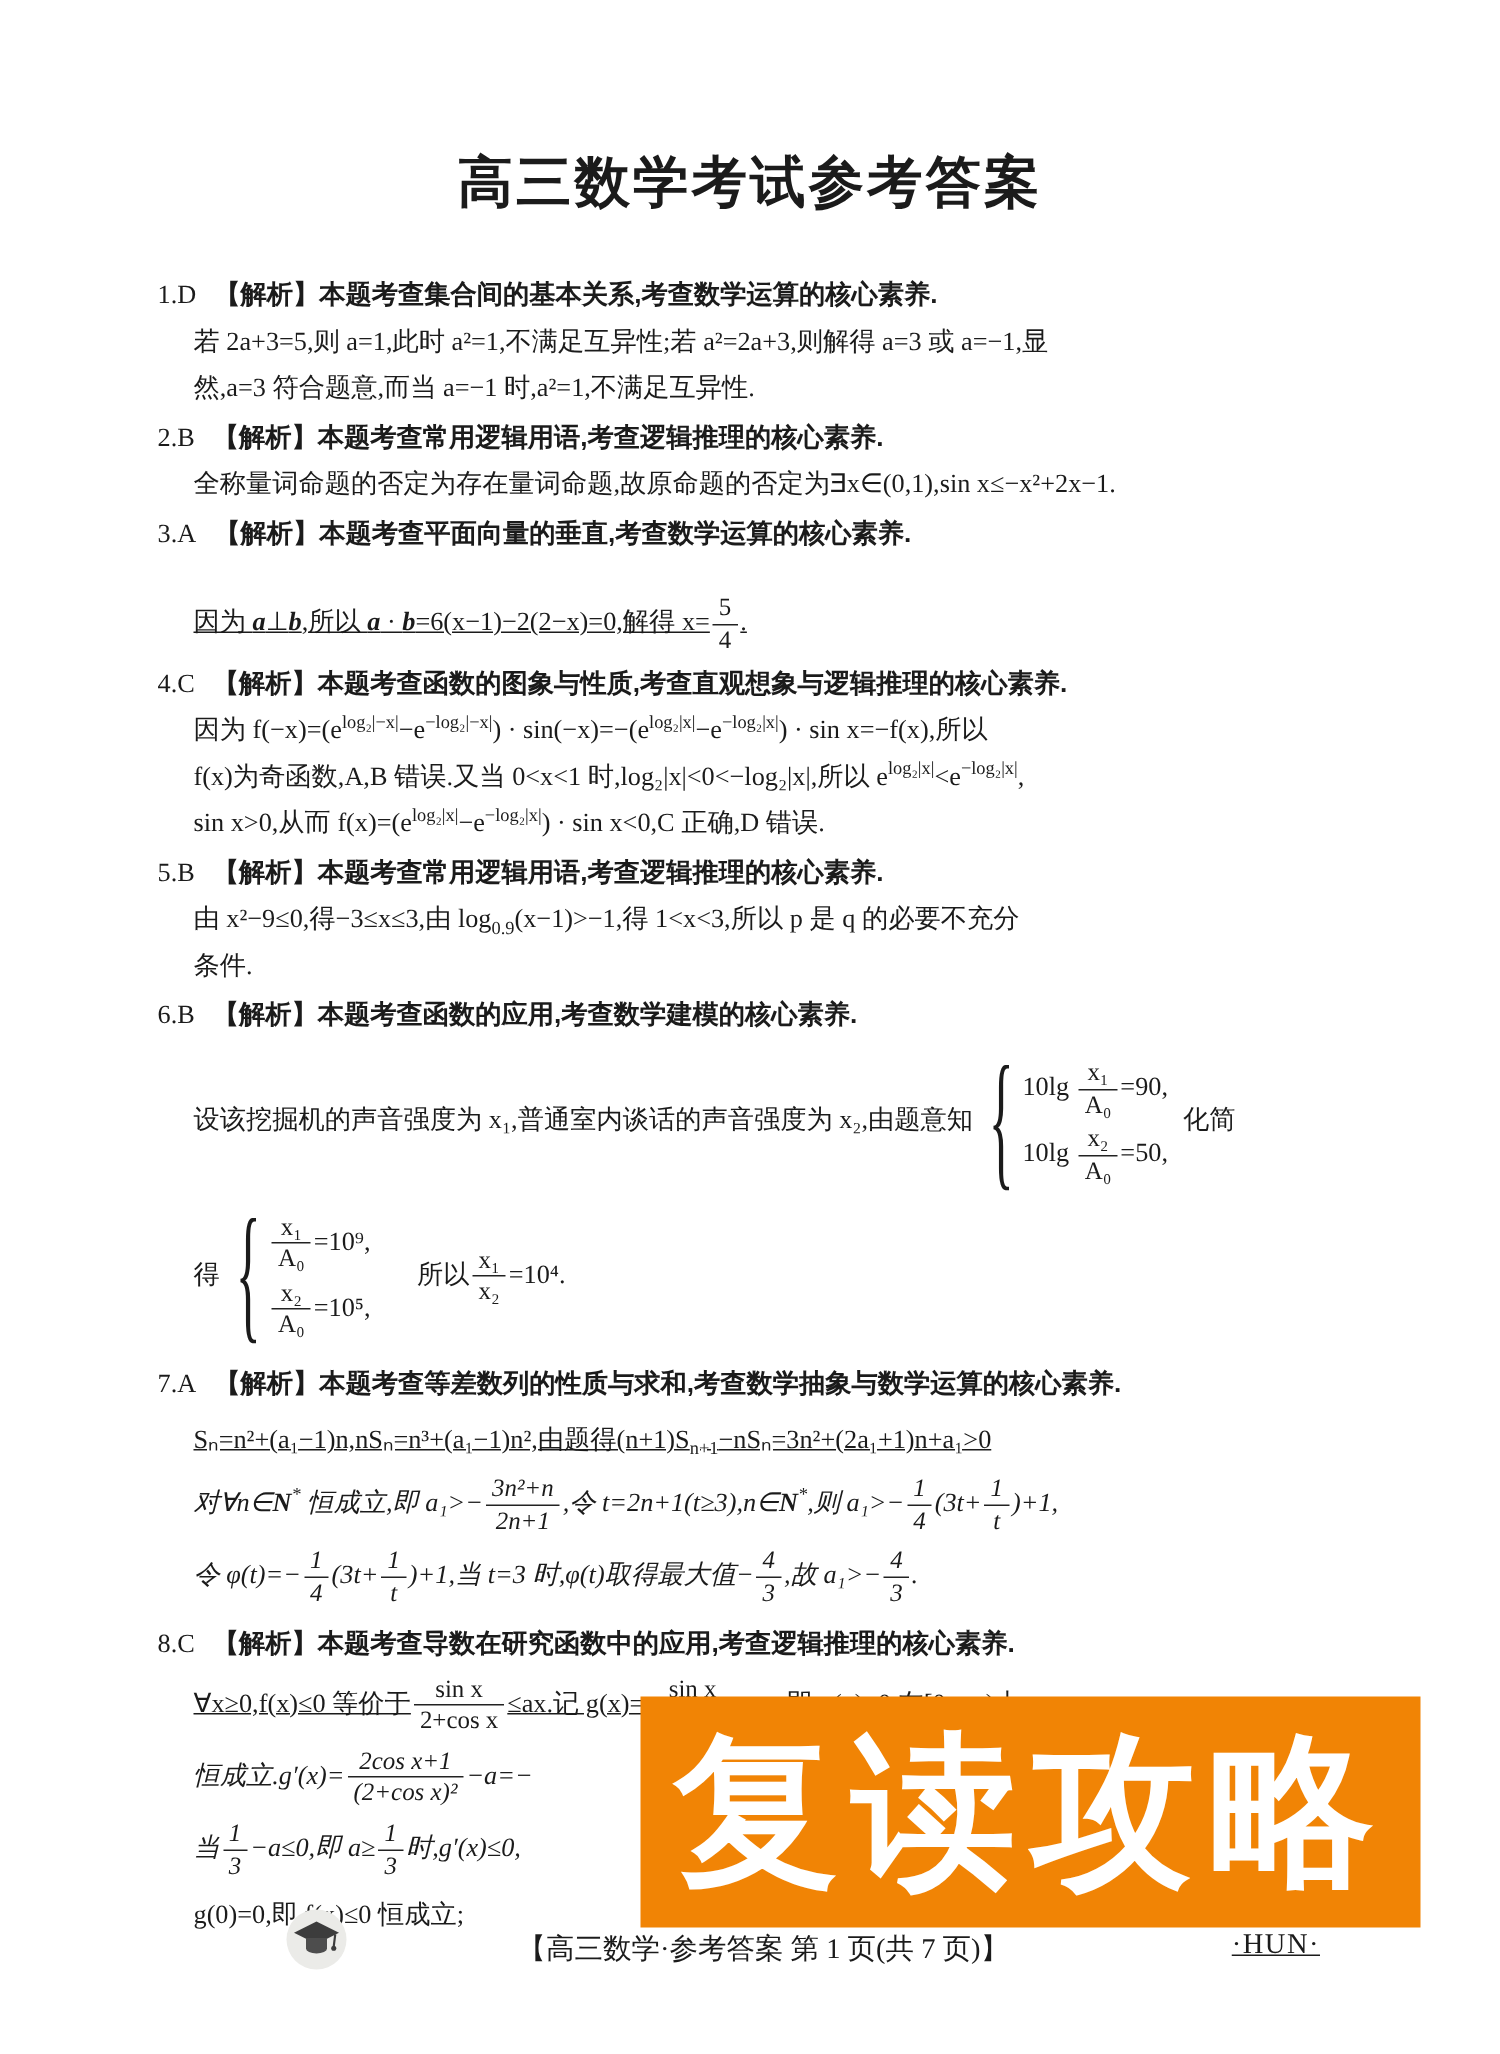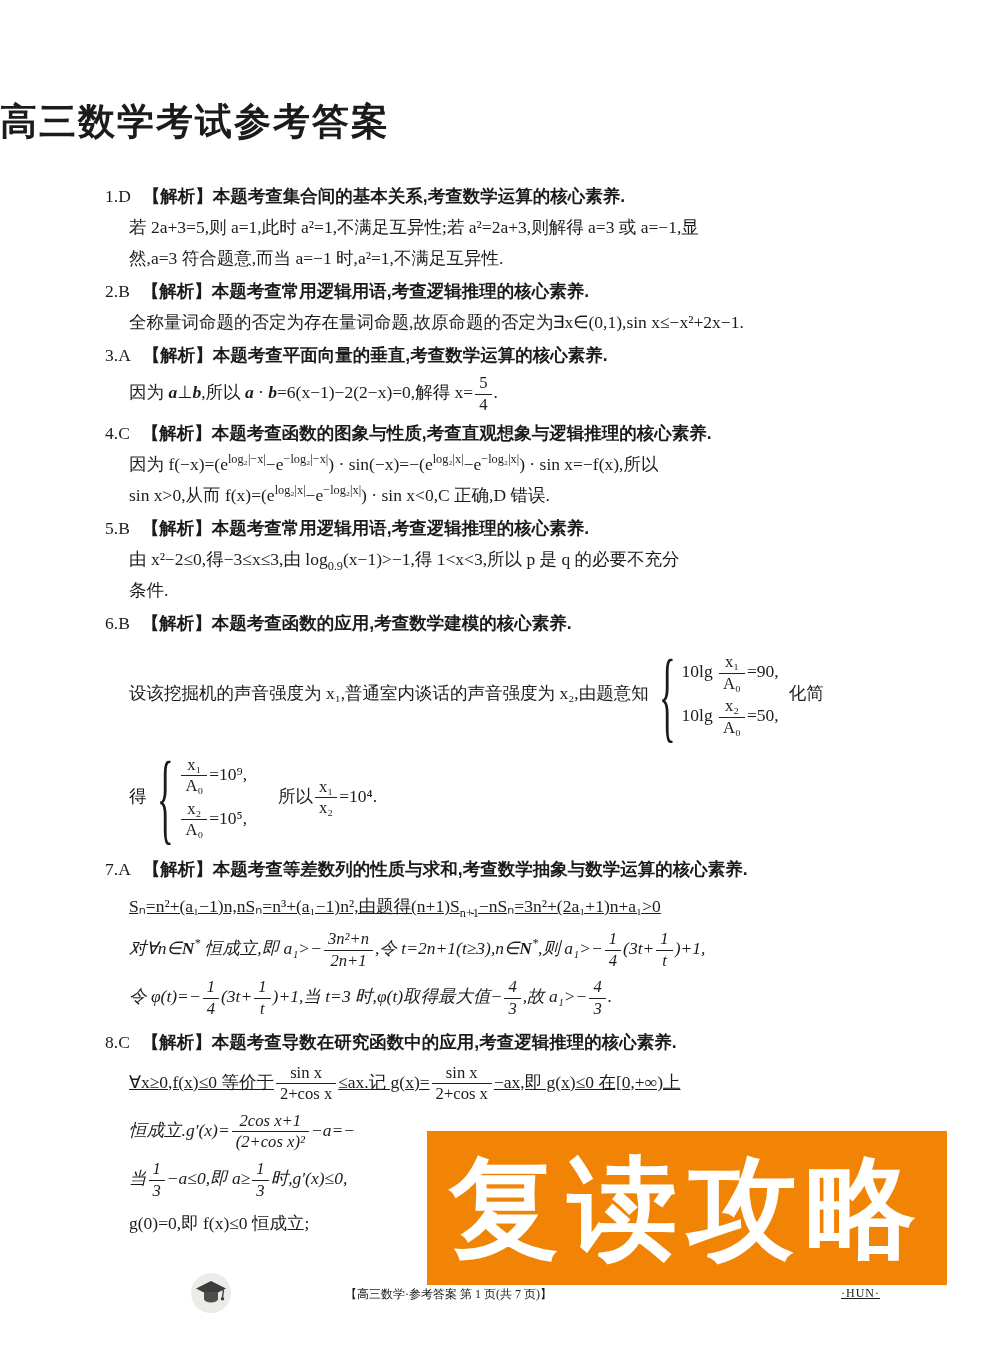--- a/index.html
+++ b/index.html
@@ -1,48 +1,48 @@
 <!DOCTYPE html>
 <html><head>
 <meta charset="utf-8">
 <style>
   html,body{margin:0;padding:0;background:#ffffff;}
   .page{position:relative;width:1000px;height:1369px;background:#ffffff;overflow:hidden;
         font-family:"Liberation Serif",serif;color:#1b1b1b;}
-  .title{position:absolute;top:97px;left:0;width:100%;
+  .title{position:absolute;top:97px;left:0;width:100%;text-align:center;
          font-family:Liberation Serif, serif;font-weight:bold;font-size:37px;letter-spacing:2px;}
   .content{position:absolute;left:105px;top:181px;width:812px;font-size:17.5px;line-height:31px;}
   .item{margin-bottom:2px;}
   .line{white-space:nowrap;padding-left:24px;}
   .qhead{padding-left:0;font-family:"Liberation Sans",sans-serif;font-weight:bold;}
   .qnum{font-family:"Liberation Serif",serif;font-weight:normal;margin-right:12px;text-align:right;}
   .frac{display:inline-block;vertical-align:middle;text-align:center;line-height:1.12;
         font-size:0.95em;margin:0 2px;}
   .fnum{display:block;padding:0 4px 1px;}
   .fden{display:block;border-top:1.4px solid #222;padding:1px 4px 0;}
   sup{font-size:0.70em;line-height:0;vertical-align:super;}
   sub{font-size:0.70em;line-height:0;vertical-align:sub;}
   .vec{font-style:italic;font-weight:bold;}
   .setn{font-weight:bold;}
-  .fline{margin:3px 0 4px;}
+  .fline{margin:25px 0 4px;text-decoration:underline;}
   .m8{margin:8px 0;font-style:italic;}
   .m6{margin:6px 0;text-decoration:underline;}
   .sysline{margin:10px 0;}
   .sysgrp{display:inline-flex;align-items:center;vertical-align:middle;}
   .brace{display:inline-block;font-size:56px;font-weight:400;transform:scale(0.62,1.8);
          transform-origin:center;margin:0 1px 0 5px;}
   .syscol{display:inline-block;}
   .sline{display:block;white-space:nowrap;margin:4px 0;}
   .so-gap{margin-left:31px;}
   .after-gap{margin-left:10px;}
   .watermark{position:absolute;left:427px;top:1131px;width:520px;height:154px;
              display:flex;align-items:center;justify-content:center;z-index:5;
              font-family:"Liberation Sans",sans-serif;font-weight:bold;color:#ffffff;
              font-size:110px;letter-spacing:9px;line-height:1;}
-  .footer{position:absolute;left:0;top:1268px;width:1000px;height:60px;z-index:6;font-size:12px;}
+  .footer{position:absolute;left:0;top:1268px;width:1000px;height:60px;z-index:6;font-size:19px;}
   .cap-wrap{position:absolute;left:190px;top:4px;width:42px;height:42px;}
   .footer-center{position:absolute;left:345px;top:18px;}
   .footer-right{position:absolute;right:120px;top:18px;letter-spacing:1px;text-decoration:underline;}
 </style>
 </head>
 <body>
 
 <div class="page">
 
   <div class="title">高三数学考试参考答案</div>
@@ -61,26 +61,27 @@
     </div>
 
     <div class="item">
       <div class="line qhead"><span class="qnum">3.A</span><span>【解析】本题考查平面向量的垂直,考查数学运算的核心素养.</span></div>
       <div class="line fline"><span>因为 </span><span class="vec">a</span><span>⊥</span><span class="vec">b</span><span>,所以 </span><span class="vec">a</span><span> · </span><span class="vec">b</span><span>=6(x−1)−2(2−x)=0,解得 x=</span><span class="frac"><span class="fnum">5</span><span class="fden">4</span></span><span>.</span></div>
     </div>
 
     <div class="item">
       <div class="line qhead"><span class="qnum">4.C</span><span>【解析】本题考查函数的图象与性质,考查直观想象与逻辑推理的核心素养.</span></div>
       <div class="line"><span>因为 f(−x)=(e</span><sup>log₂|−x|</sup><span>−e</span><sup>−log₂|−x|</sup><span>) · sin(−x)=−(e</span><sup>log₂|x|</sup><span>−e</span><sup>−log₂|x|</sup><span>) · sin x=−f(x),所以</span></div>
+      <div class="line"><span>f(x)为奇函数,A,B 错误.又当 0&lt;x&lt;1 时,log₂|x|&lt;0&lt;−log₂|x|,所以 e</span><sup>log₂|x|</sup><span>&lt;e</span><sup>−log₂|x|</sup><span>,</span></div>
       <div class="line"><span>sin x&gt;0,从而 f(x)=(e</span><sup>log₂|x|</sup><span>−e</span><sup>−log₂|x|</sup><span>) · sin x&lt;0,C 正确,D 错误.</span></div>
     </div>
 
     <div class="item">
       <div class="line qhead"><span class="qnum">5.B</span><span>【解析】本题考查常用逻辑用语,考查逻辑推理的核心素养.</span></div>
-      <div class="line"><span>由 x²−2≤0,得−3≤x≤3,由 log</span><sub>0.9</sub><span>(x−1)&gt;−1,得 1&lt;x&lt;3,所以 p 是 q 的必要不充分</span></div>
+      <div class="line"><span>由 x²−9≤0,得−3≤x≤3,由 log</span><sub>0.9</sub><span>(x−1)&gt;−1,得 1&lt;x&lt;3,所以 p 是 q 的必要不充分</span></div>
       <div class="line">条件.</div>
     </div>
 
     <div class="item">
       <div class="line qhead"><span class="qnum">6.B</span><span>【解析】本题考查函数的应用,考查数学建模的核心素养.</span></div>
       <div class="line sysline"><span>设该挖掘机的声音强度为 x₁,普通室内谈话的声音强度为 x₂,由题意知</span><span class="sysgrp">
             <span class="brace">{</span>
             <span class="syscol">
               <span class="sline"><span>10lg </span><span class="frac"><span class="fnum">x₁</span><span class="fden">A₀</span></span><span>=90,</span></span>
               <span class="sline"><span>10lg </span><span class="frac"><span class="fnum">x₂</span><span class="fden">A₀</span></span><span>=50,</span></span>

